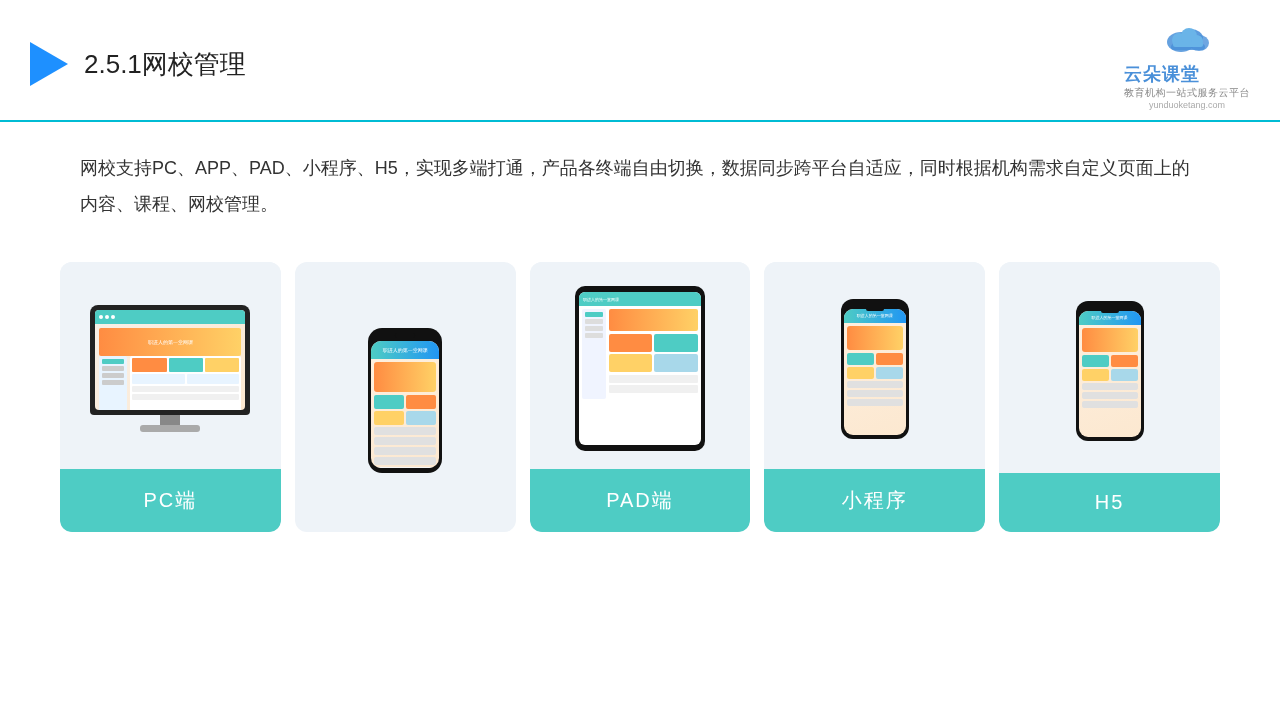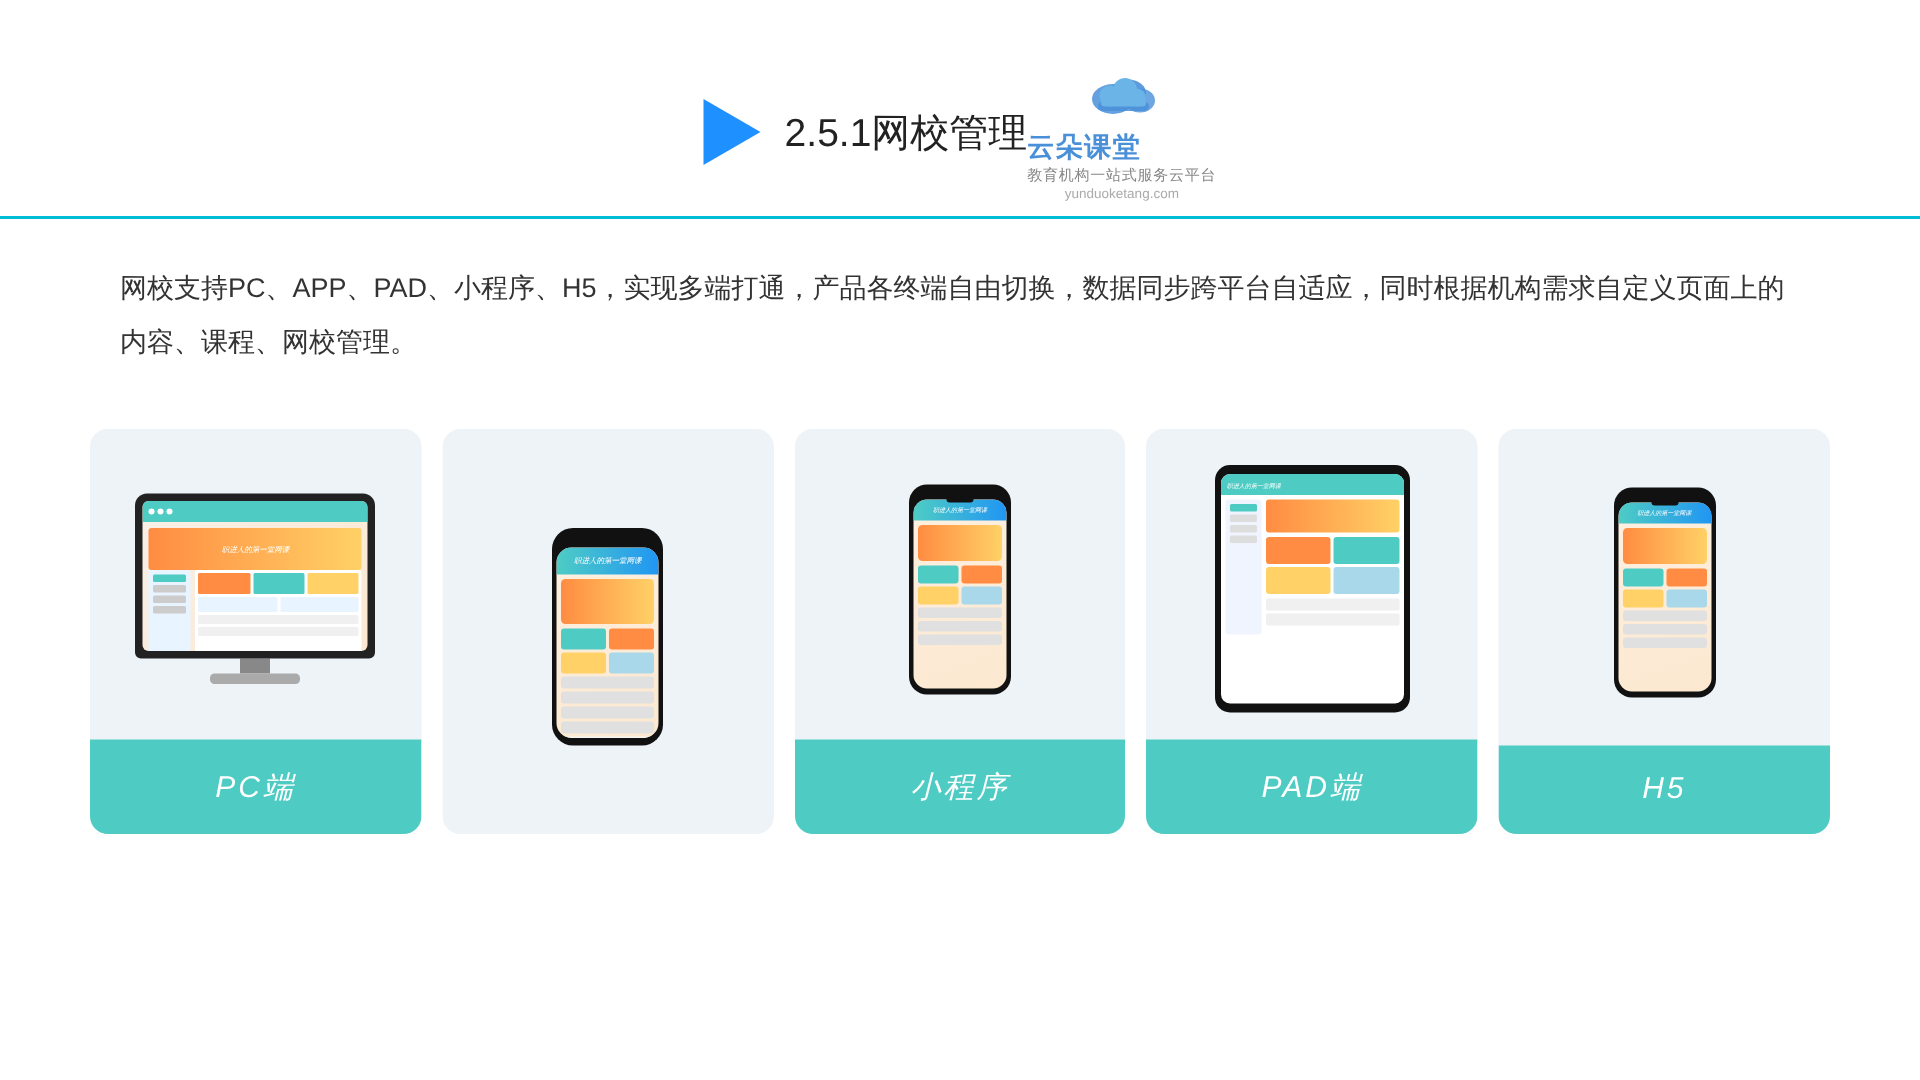--- a/index.html
+++ b/index.html
@@ -9,24 +9,23 @@
       background: #fff;
       font-family: 'Microsoft YaHei', 'PingFang SC', sans-serif;
       overflow: hidden;
       position: relative;
     }
 
     
     .header {
       display: flex;
       align-items: center;
-      justify-content: center;
+      justify-content: space-between;
       padding: 18px 30px 10px 30px;
       border-bottom: 2px solid #00bcd4;
-      margin-top: 24px;
     }
     .header-left {
       display: flex;
       align-items: center;
       gap: 16px;
     }
     .play-icon {
       width: 0;
       height: 0;
       border-top: 22px solid transparent;
@@ -95,21 +94,20 @@
 
     .card {
       background: #f0f4f8;
       border-radius: 12px;
       display: flex;
       flex-direction: column;
       align-items: center;
       flex: 1;
       overflow: hidden;
       min-width: 0;
-      font-style: italic;
     }
 
     .card-image-area {
       width: 100%;
       flex: 1;
       display: flex;
       align-items: center;
       justify-content: center;
       padding: 24px 12px 18px 12px;
       min-height: 200px;
@@ -495,20 +493,54 @@
               <div class="phone-list-item" style="background:#e0e0e0;"></div>
               <div class="phone-list-item" style="background:#e0e0e0;"></div>
               <div style="height:10px;background:#f5f5f5;border-radius:2px;"></div>
             </div>
           </div>
         </div>
       </div>
     </div>
   </div>
 
+  <div class="card card-pad">
+    <div class="card-image-area">
+      <div class="tablet-mockup">
+        <div class="tablet-screen">
+          <div class="tablet-header">
+            <span style="font-size:4px;color:#fff;">职进人的第一堂网课</span>
+          </div>
+          <div class="tablet-content">
+            <div class="tablet-sidebar">
+              <div style="padding:3px;">
+                <div style="height:5px;background:#4eccc4;border-radius:1px;margin-bottom:2px;"></div>
+                <div style="height:5px;background:#ddd;border-radius:1px;margin-bottom:2px;"></div>
+                <div style="height:5px;background:#ddd;border-radius:1px;margin-bottom:2px;"></div>
+                <div style="height:5px;background:#ddd;border-radius:1px;"></div>
+              </div>
+            </div>
+            <div class="tablet-main">
+              <div class="tablet-banner"></div>
+              <div class="tablet-cards">
+                <div class="tablet-card-item" style="background:#ff8c42;"></div>
+                <div class="tablet-card-item" style="background:#4eccc4;"></div>
+                <div class="tablet-card-item" style="background:#ffd166;"></div>
+                <div class="tablet-card-item" style="background:#a8d8ea;"></div>
+              </div>
+              <div class="tablet-row" style="background:#f0f0f0;margin-top:3px;"></div>
+              <div class="tablet-row" style="background:#f0f0f0;"></div>
+            </div>
+          </div>
+        </div>
+      </div>
+    </div>
+    <div class="card-label">PAD端</div>
+  </div>
+
   <div class="card card-mini">
     <div class="card-image-area">
       <div class="phone-wrapper" style="position:relative;">
         <div class="mini-phone">
           <div style="position:relative;width:100%;">
             <div class="mini-phone-notch"></div>
           </div>
           <div class="mini-phone-screen">
             <div style="height:14px;background:linear-gradient(90deg,#4eccc4,#2196f3);display:flex;align-items:center;justify-content:center;">
               <span style="font-size:4px;color:#fff;">职进人的第一堂网课</span>
@@ -525,54 +557,20 @@
               <div style="height:7px;background:#e0e0e0;border-radius:2px;margin-bottom:2px;"></div>
               <div style="height:7px;background:#e0e0e0;border-radius:2px;"></div>
             </div>
           </div>
         </div>
       </div>
     </div>
     <div class="card-label">小程序</div>
   </div>
 
-  <div class="card card-pad">
-    <div class="card-image-area">
-      <div class="tablet-mockup">
-        <div class="tablet-screen">
-          <div class="tablet-header">
-            <span style="font-size:4px;color:#fff;">职进人的第一堂网课</span>
-          </div>
-          <div class="tablet-content">
-            <div class="tablet-sidebar">
-              <div style="padding:3px;">
-                <div style="height:5px;background:#4eccc4;border-radius:1px;margin-bottom:2px;"></div>
-                <div style="height:5px;background:#ddd;border-radius:1px;margin-bottom:2px;"></div>
-                <div style="height:5px;background:#ddd;border-radius:1px;margin-bottom:2px;"></div>
-                <div style="height:5px;background:#ddd;border-radius:1px;"></div>
-              </div>
-            </div>
-            <div class="tablet-main">
-              <div class="tablet-banner"></div>
-              <div class="tablet-cards">
-                <div class="tablet-card-item" style="background:#ff8c42;"></div>
-                <div class="tablet-card-item" style="background:#4eccc4;"></div>
-                <div class="tablet-card-item" style="background:#ffd166;"></div>
-                <div class="tablet-card-item" style="background:#a8d8ea;"></div>
-              </div>
-              <div class="tablet-row" style="background:#f0f0f0;margin-top:3px;"></div>
-              <div class="tablet-row" style="background:#f0f0f0;"></div>
-            </div>
-          </div>
-        </div>
-      </div>
-    </div>
-    <div class="card-label">PAD端</div>
-  </div>
-
   <div class="card card-h5">
     <div class="card-image-area">
       <div class="phone-wrapper" style="position:relative;">
         <div class="mini-phone">
           <div style="position:relative;width:100%;">
             <div class="mini-phone-notch"></div>
           </div>
           <div class="mini-phone-screen">
             <div style="height:14px;background:linear-gradient(90deg,#4eccc4,#2196f3);display:flex;align-items:center;justify-content:center;">
               <span style="font-size:4px;color:#fff;">职进人的第一堂网课</span>

